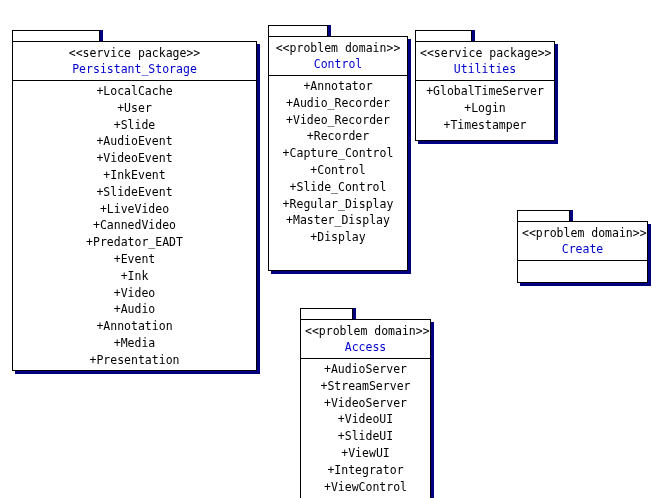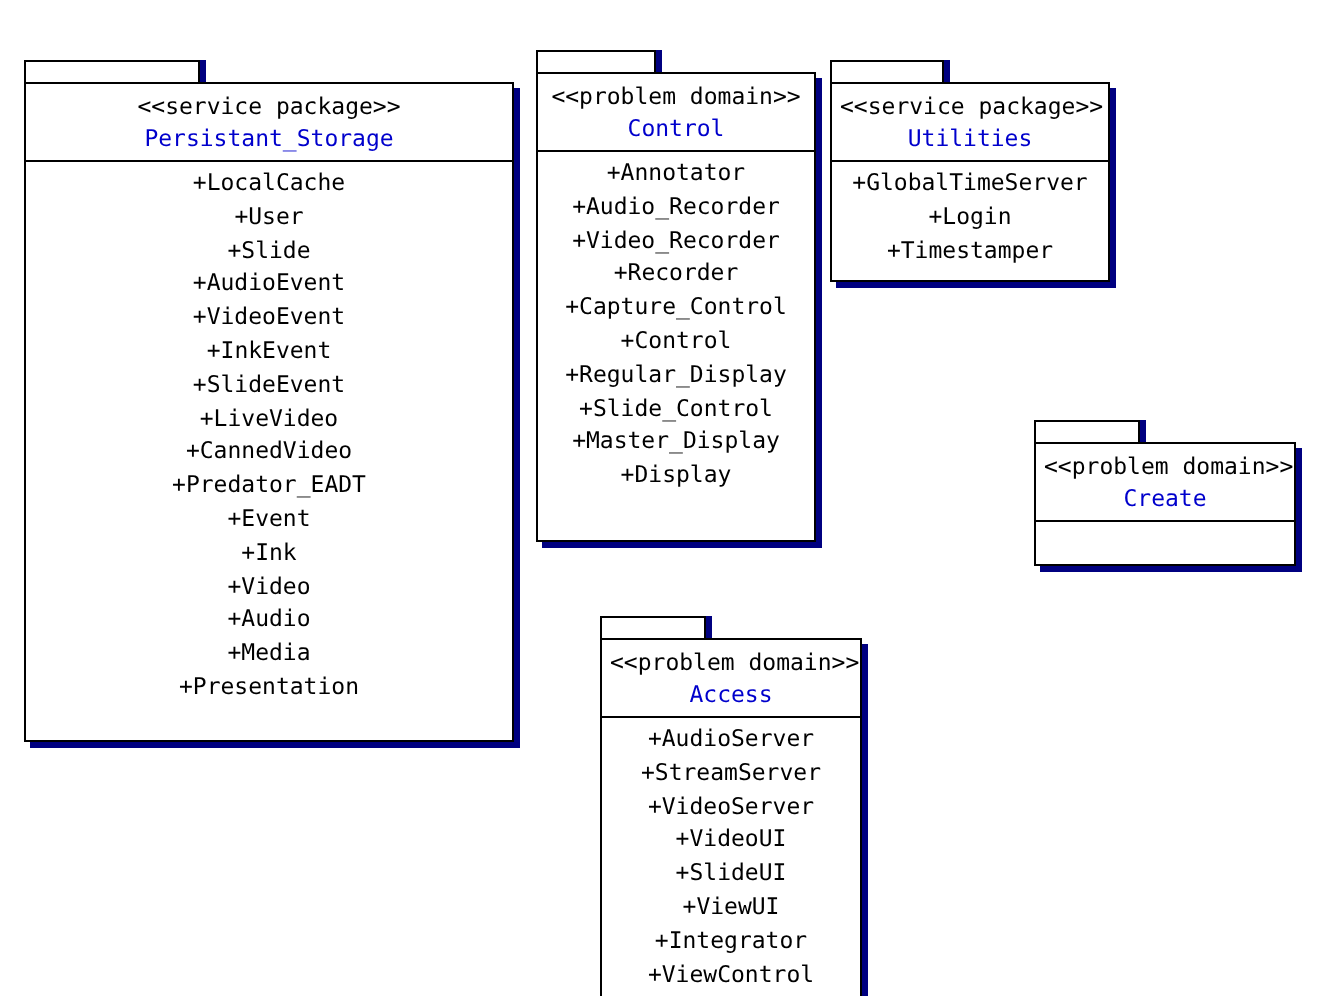--- a/index.html
+++ b/index.html
@@ -89,41 +89,42 @@
           <span class="member">+VideoEvent</span>
           <span class="member">+InkEvent</span>
           <span class="member">+SlideEvent</span>
           <span class="member">+LiveVideo</span>
           <span class="member">+CannedVideo</span>
           <span class="member">+Predator_EADT</span>
           <span class="member">+Event</span>
           <span class="member">+Ink</span>
           <span class="member">+Video</span>
           <span class="member">+Audio</span>
+          <span class="member">+Annotation</span>
           <span class="member">+Media</span>
           <span class="member">+Presentation</span>
         </div>
       </div>
     </div>
     <div class="pkg" style="left: 268px; top: 9px; width: 140px; height: 246px;">
       <div class="pkg-tab" style="width: 60px;"></div>
       <div class="pkg-body" style="top: 11px; width: 140px; height: 235px;">
         <div class="pkg-header">
           <span class="stereotype">&lt;&lt;problem domain&gt;&gt;</span>
           <span class="pkg-name">Control</span>
         </div>
         <div class="pkg-members">
           <span class="member">+Annotator</span>
           <span class="member">+Audio_Recorder</span>
           <span class="member">+Video_Recorder</span>
           <span class="member">+Recorder</span>
           <span class="member">+Capture_Control</span>
           <span class="member">+Control</span>
+          <span class="member">+Slide_Control</span>
           <span class="member">+Regular_Display</span>
-          <span class="member">+Slide_Control</span>
           <span class="member">+Master_Display</span>
           <span class="member">+Display</span>
         </div>
       </div>
     </div>
     <div class="pkg" style="left: 415px; top: 14px; width: 140px; height: 111px;">
       <div class="pkg-tab" style="width: 57px;"></div>
       <div class="pkg-body" style="top: 11px; width: 140px; height: 100px;">
         <div class="pkg-header">
           <span class="stereotype">&lt;&lt;service package&gt;&gt;</span>

